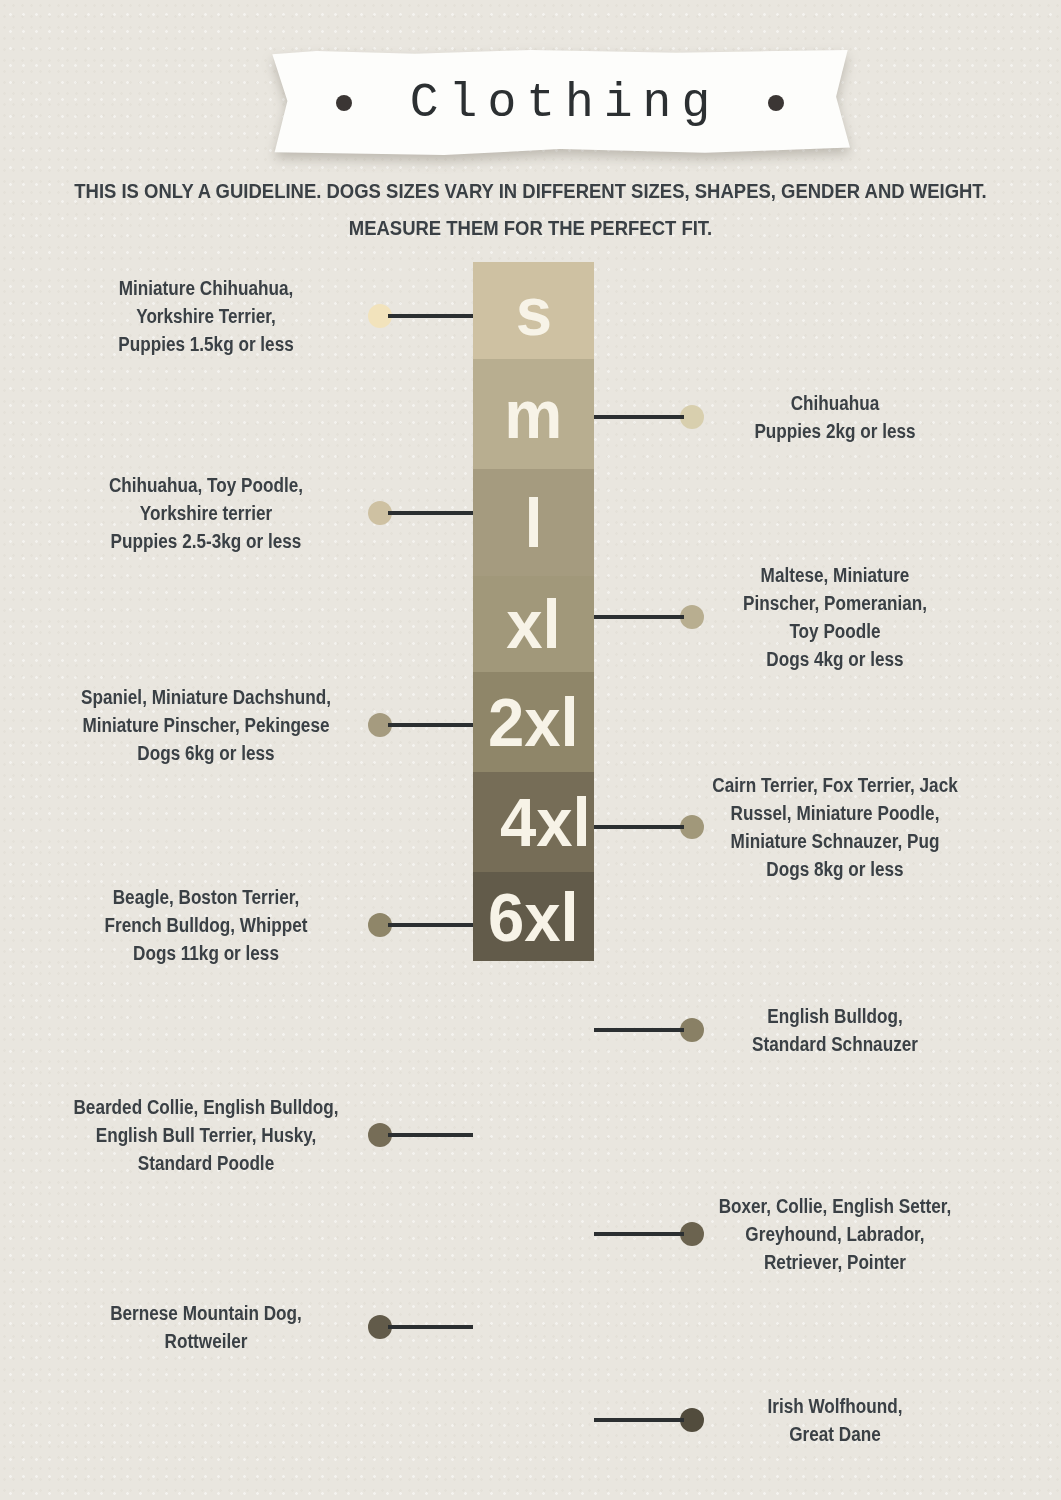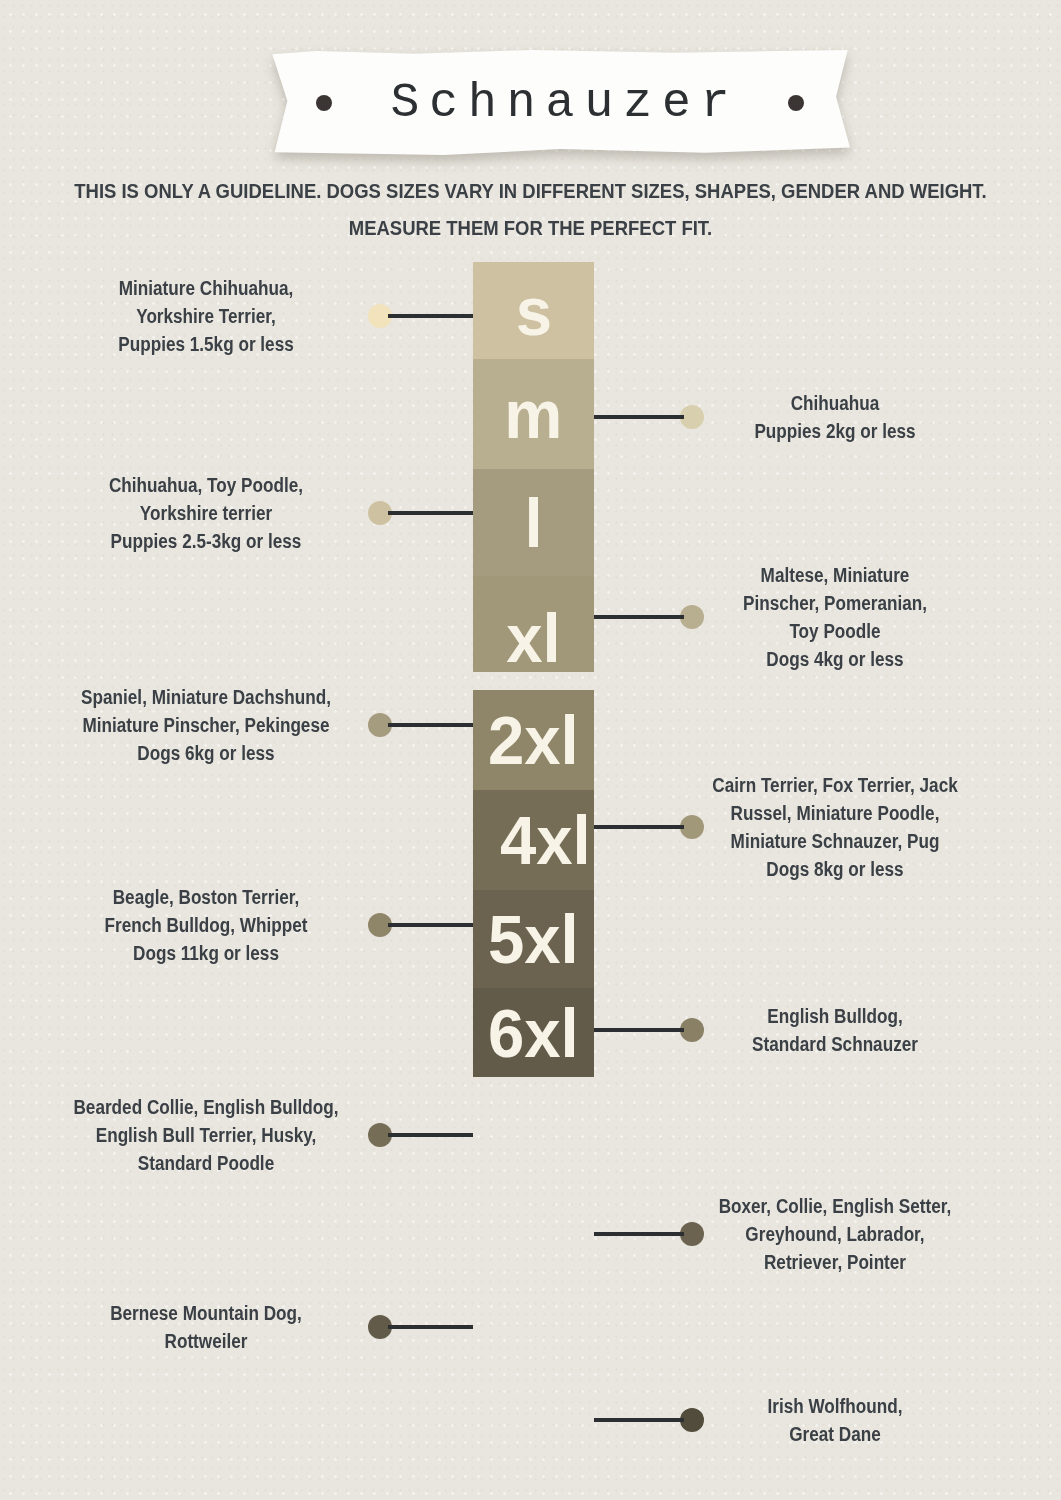--- a/index.html
+++ b/index.html
@@ -76,49 +76,46 @@
   .conn-right .line { left:0; right:20px; }
 </style>
 </head>
 <body>
 
 <div class="poster">
 
   <div class="banner-wrap">
     <div class="banner">
       <span class="bullet"></span>
-      <h1>Schnauzer</h1>
+      <h1>Clothing</h1>
       <span class="bullet"></span>
     </div>
   </div>
 
   <p class="guideline">THIS IS ONLY A GUIDELINE. DOGS SIZES VARY IN DIFFERENT SIZES, SHAPES, GENDER AND WEIGHT.
 MEASURE THEM FOR THE PERFECT FIT.</p>
 
   <div class="column">
     <div class="block" style="height: 97px; background: rgb(206, 193, 162);">
       <span class="size-label">s</span>
     </div>
     <div class="block" style="height: 110px; background: rgb(184, 174, 144);">
       <span class="size-label">m</span>
     </div>
     <div class="block" style="height: 107px; background: rgb(165, 155, 127);">
       <span class="size-label">l</span>
     </div>
-    <div class="block" style="height: 96px; background: rgb(161, 152, 122); align-items: flex-end;">
+    <div class="block" style="height: 96px; background: rgb(161, 152, 122);">
       <span class="size-label">xl</span>
     </div>
-    <div class="block" style="height: 100px; background: rgb(143, 134, 105); margin-top: 18px;">
+    <div class="block" style="height: 100px; background: rgb(143, 134, 105);">
       <span class="size-label">2xl</span>
     </div>
     <div class="block" style="height: 100px; background: rgb(118, 109, 87); padding-left: 24px;">
       <span class="size-label">4xl</span>
-    </div>
-    <div class="block" style="height: 98px; background: rgb(107, 99, 79);">
-      <span class="size-label">5xl</span>
     </div>
     <div class="block" style="height: 89px; background: rgb(98, 91, 74);">
       <span class="size-label">6xl</span>
     </div>
   </div>
 
   <div class="ann ann-left" style="top:316px">Miniature Chihuahua,
 Yorkshire Terrier,
 Puppies 1.5kg or less</div>
   <div class="conn conn-left" style="top:316px">

